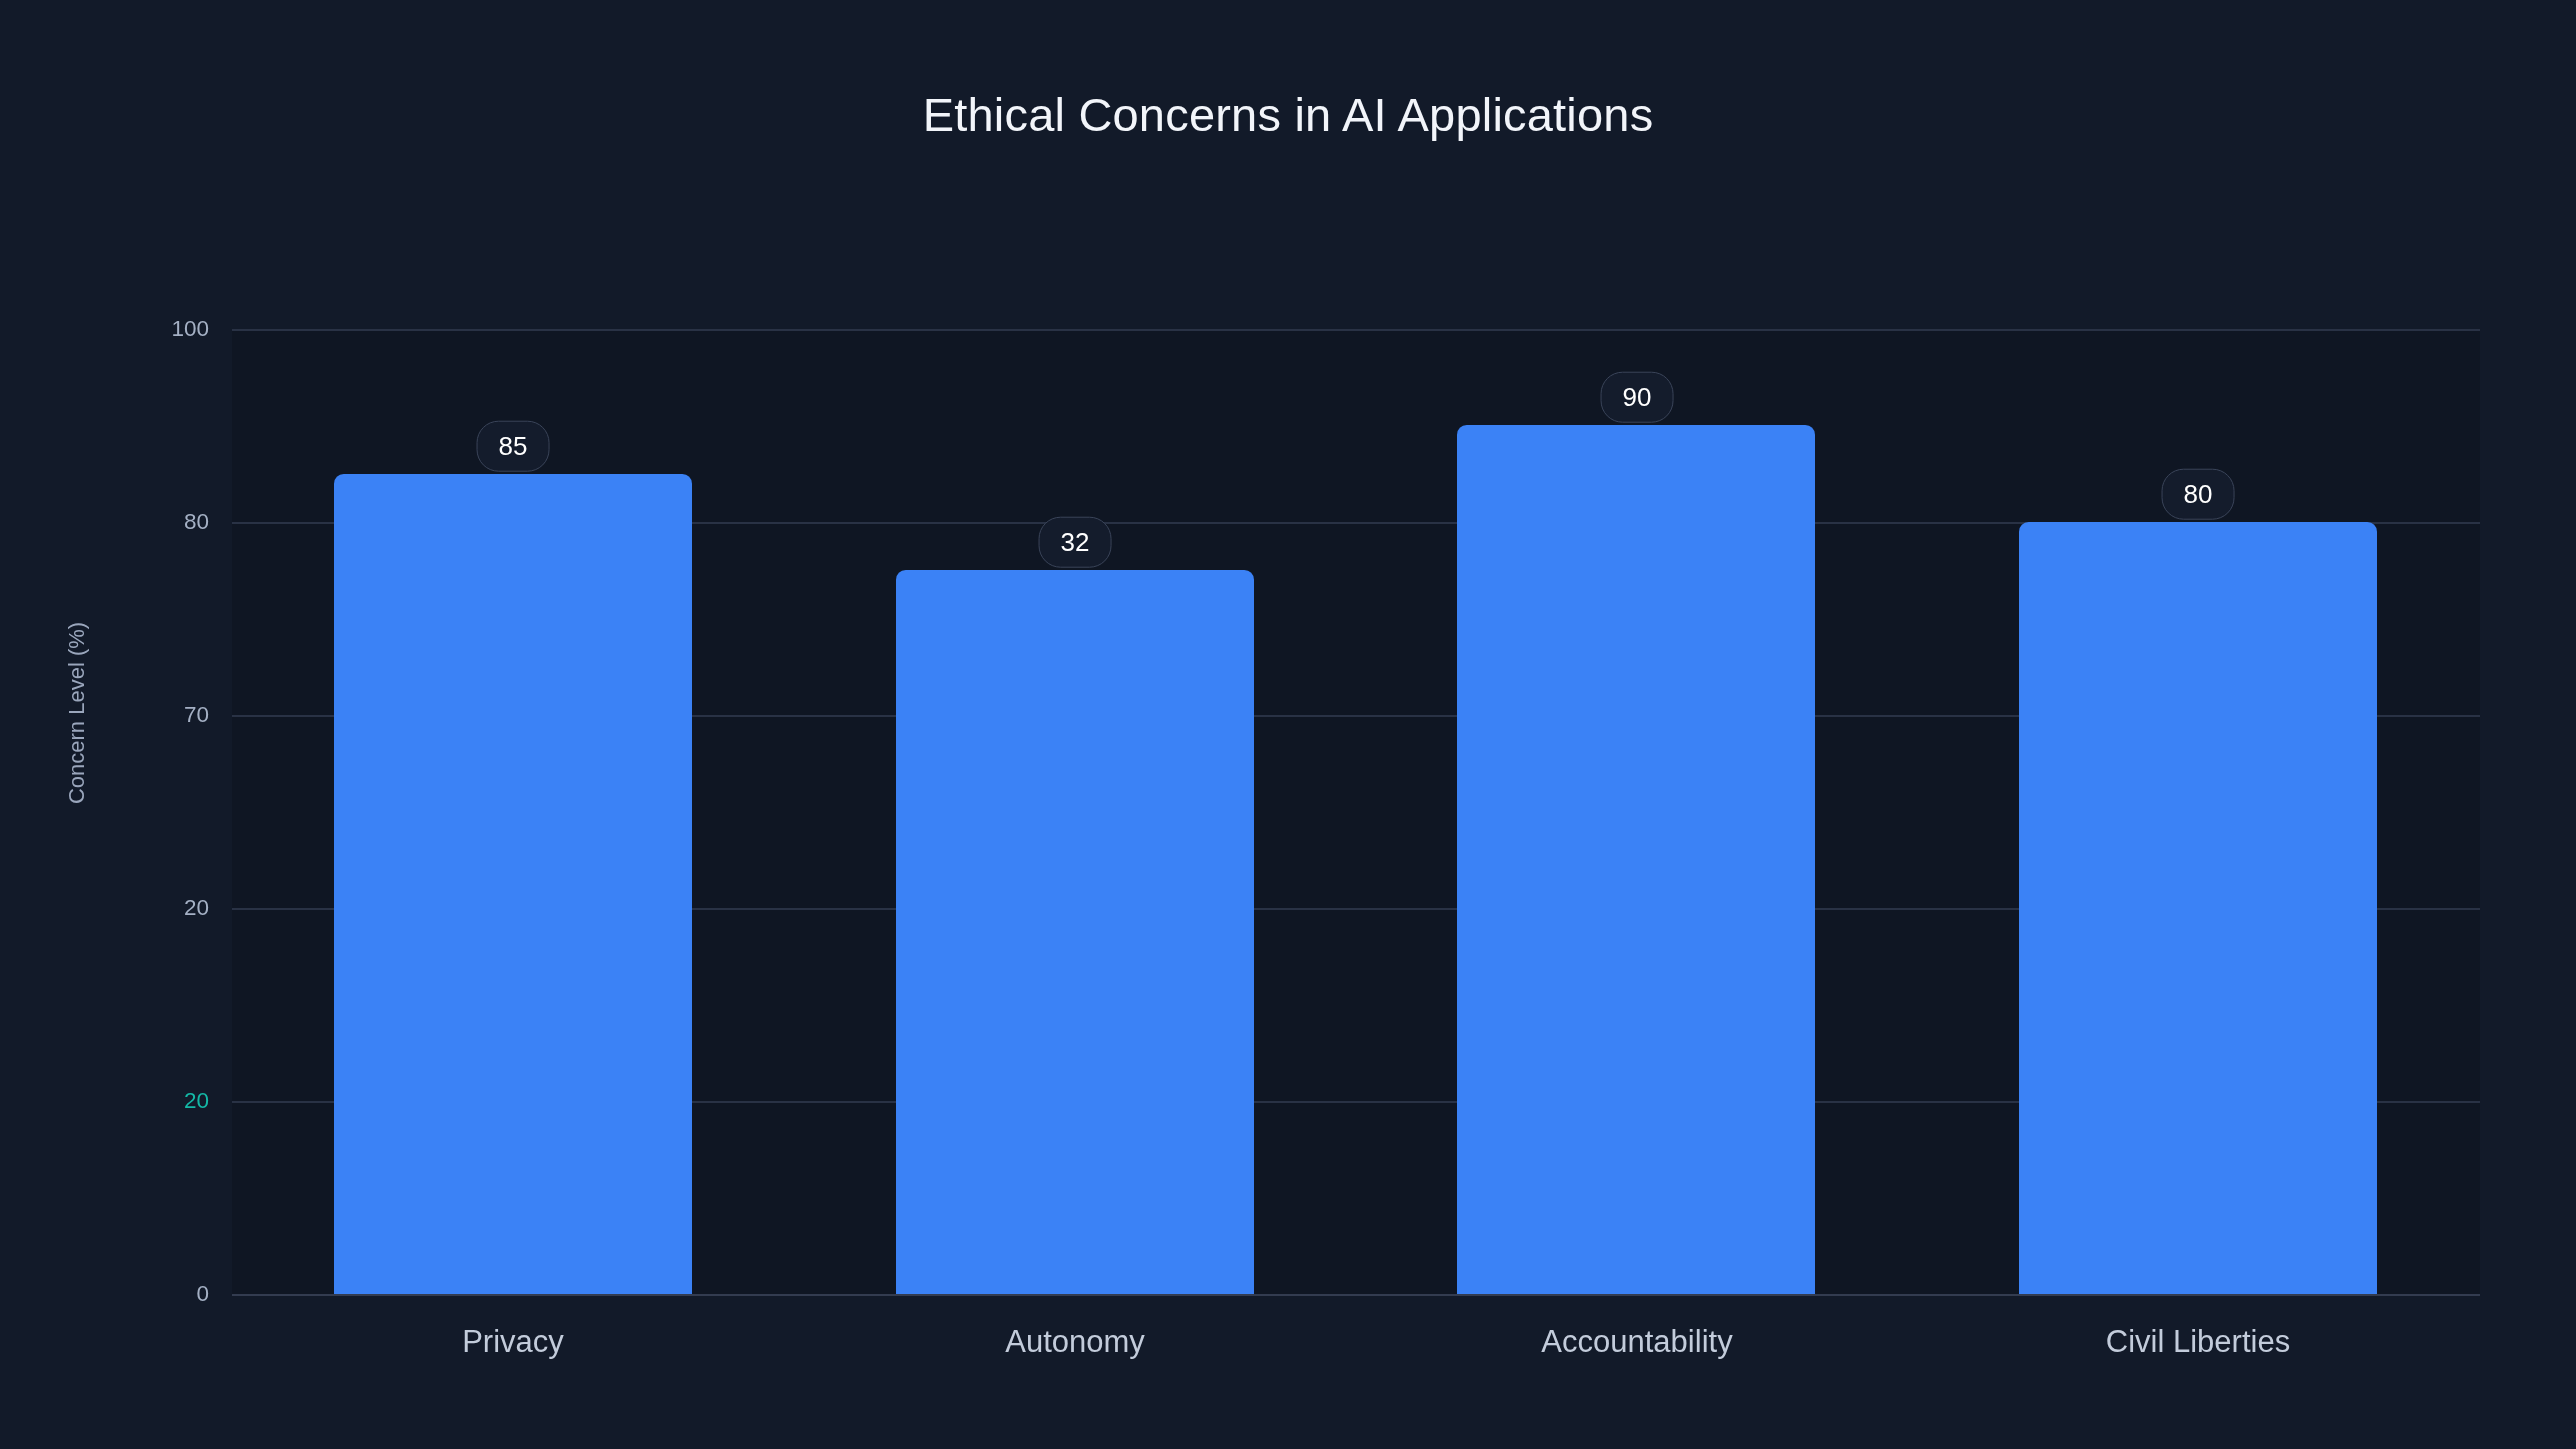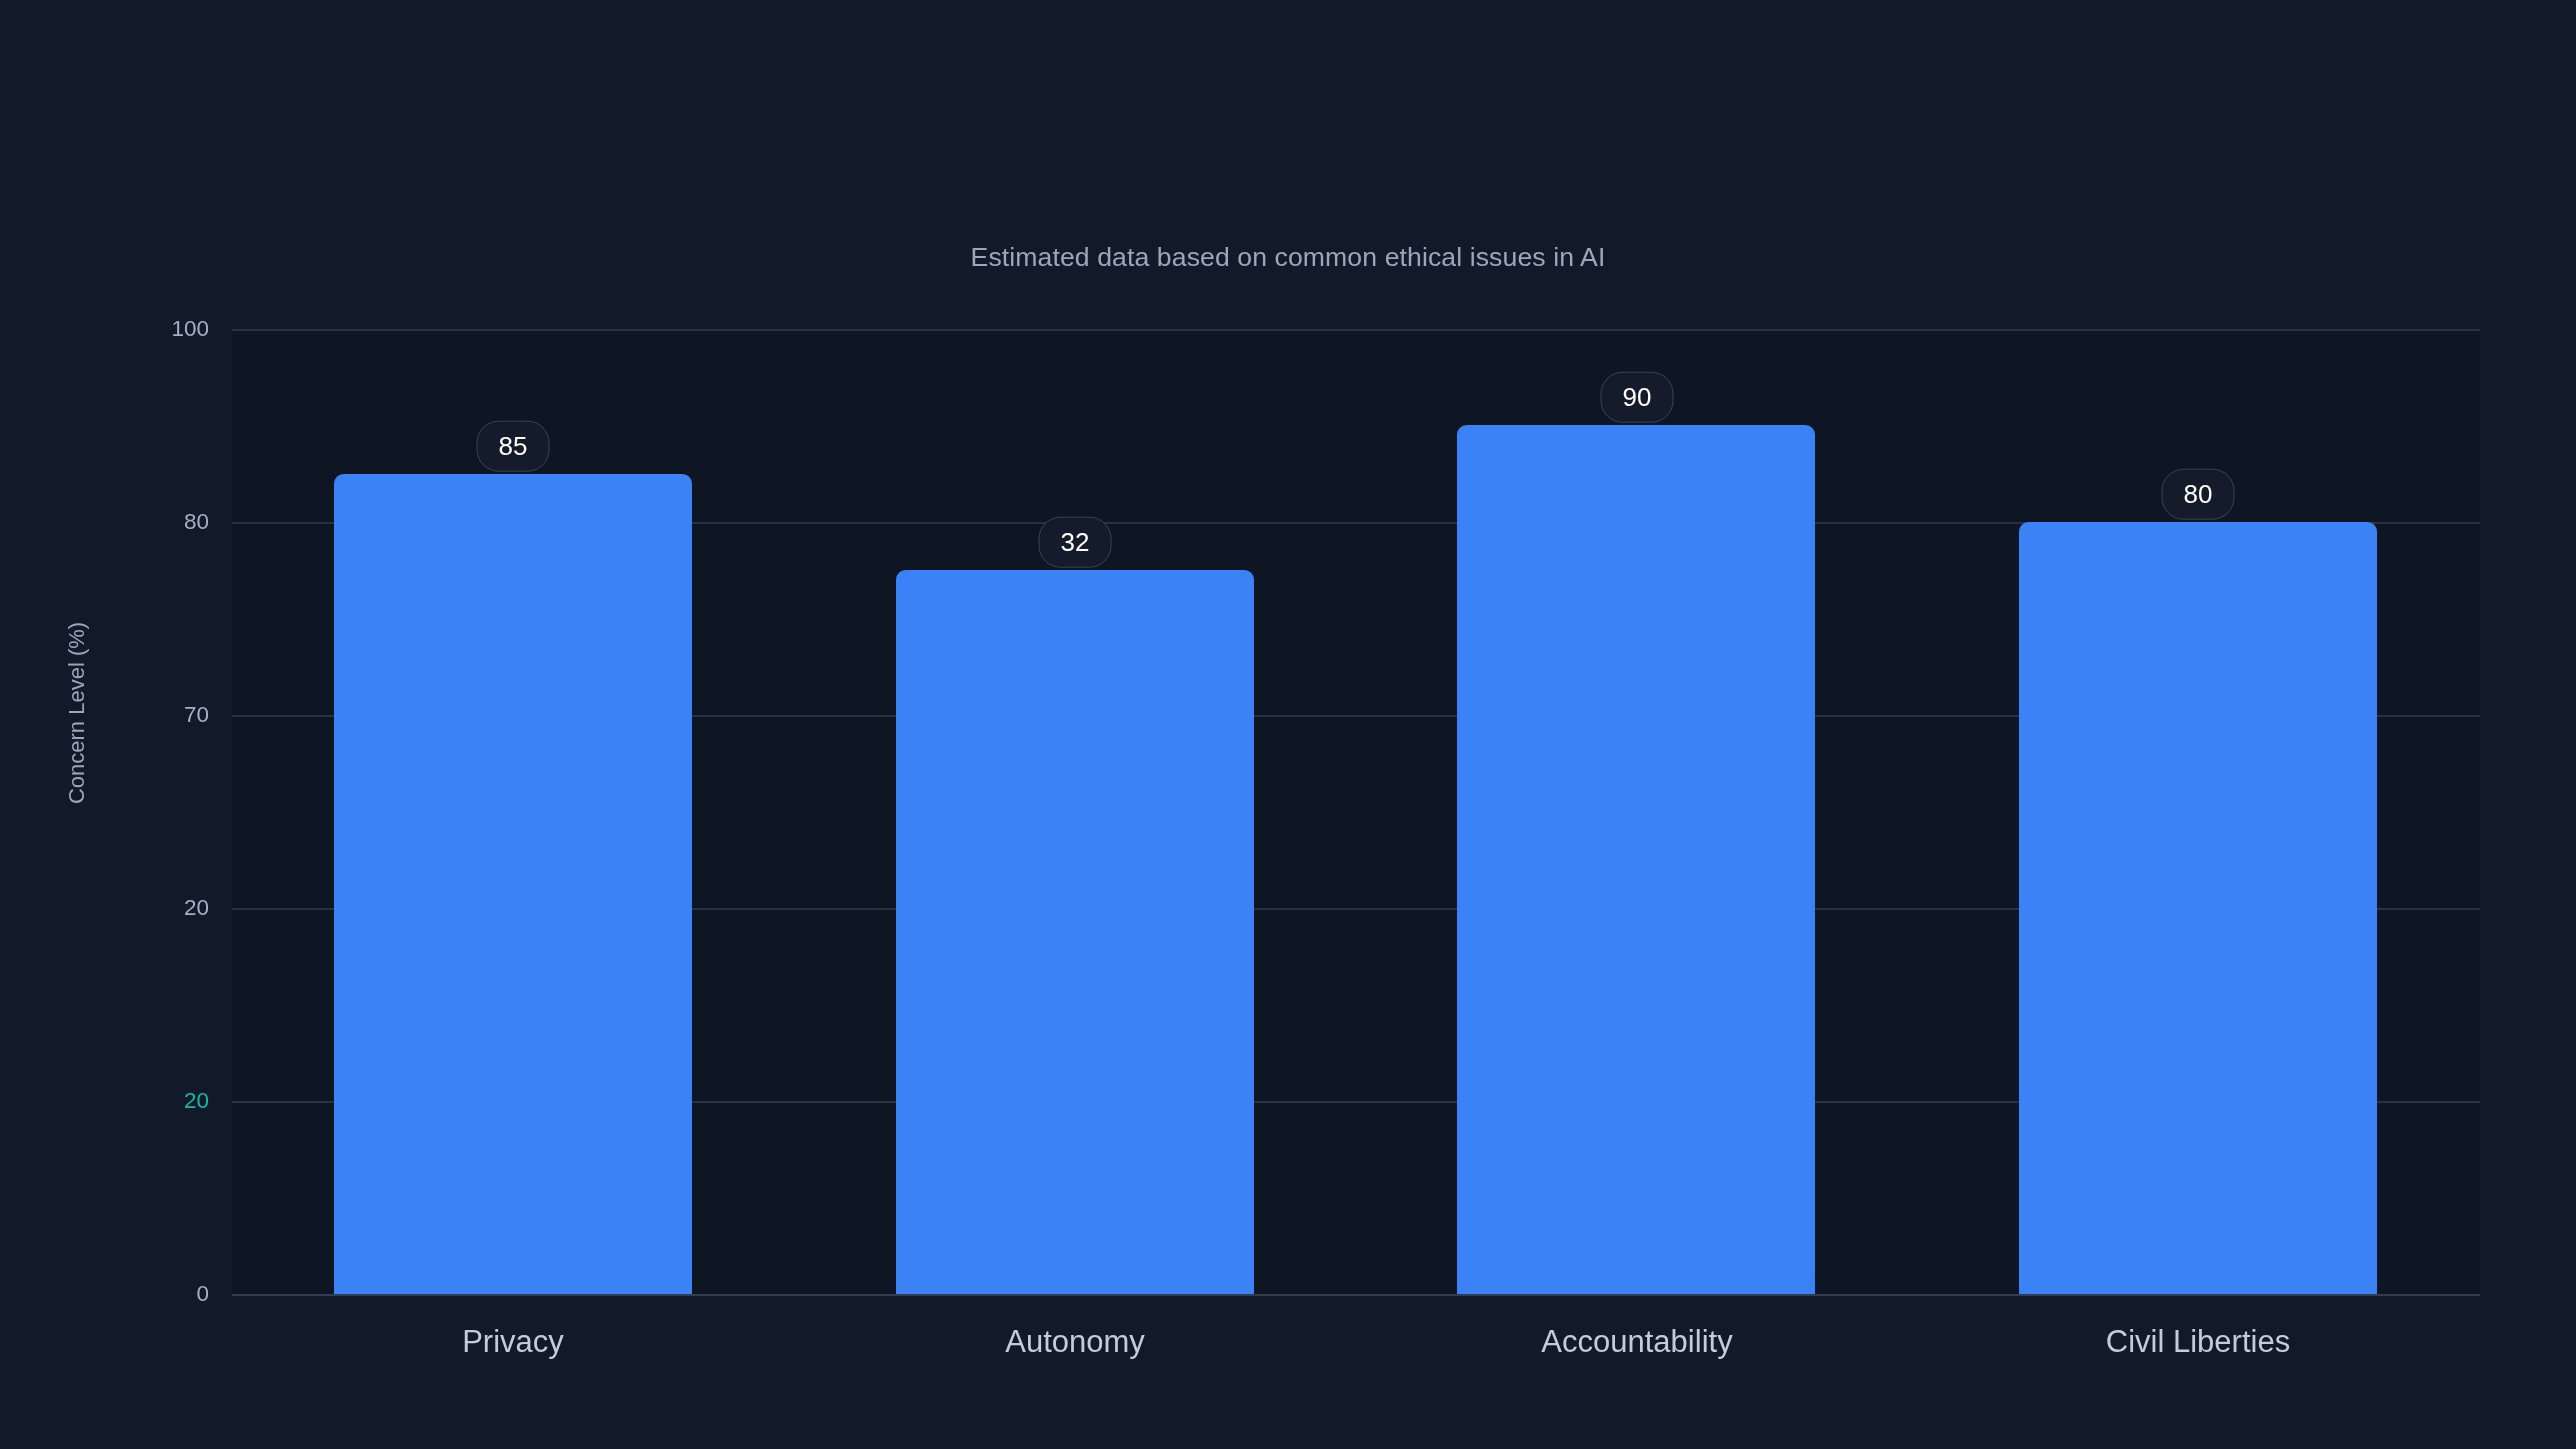--- a/index.html
+++ b/index.html
@@ -120,21 +120,21 @@
     font-size: 31px;
     color: #C3CCDB;
     white-space: nowrap;
   }
 </style>
 </head>
 <body>
 
 <div id="page">
 
-  <div id="chart-subtitle">Estimated data based on common ethical issues in AI</div>
+  <div id="chart-title">Ethical Concerns in AI Applications</div>
 
   <div id="y-axis-title">Concern Level (%)</div>
 
   <div id="ytick-layer">
       <div class="ytick" style="top: 1294px; color: rgb(164, 176, 196);">0</div>
       <div class="ytick" style="top: 1101px; color: #14b8a6; text-align: right;">20</div>
       <div class="ytick" style="top: 908px; color: rgb(164, 176, 196);">20</div>
       <div class="ytick" style="top: 715px; color: rgb(164, 176, 196);">70</div>
       <div class="ytick" style="top: 522px; color: rgb(164, 176, 196);">80</div>
       <div class="ytick" style="top: 329px; color: rgb(164, 176, 196);">100</div>

